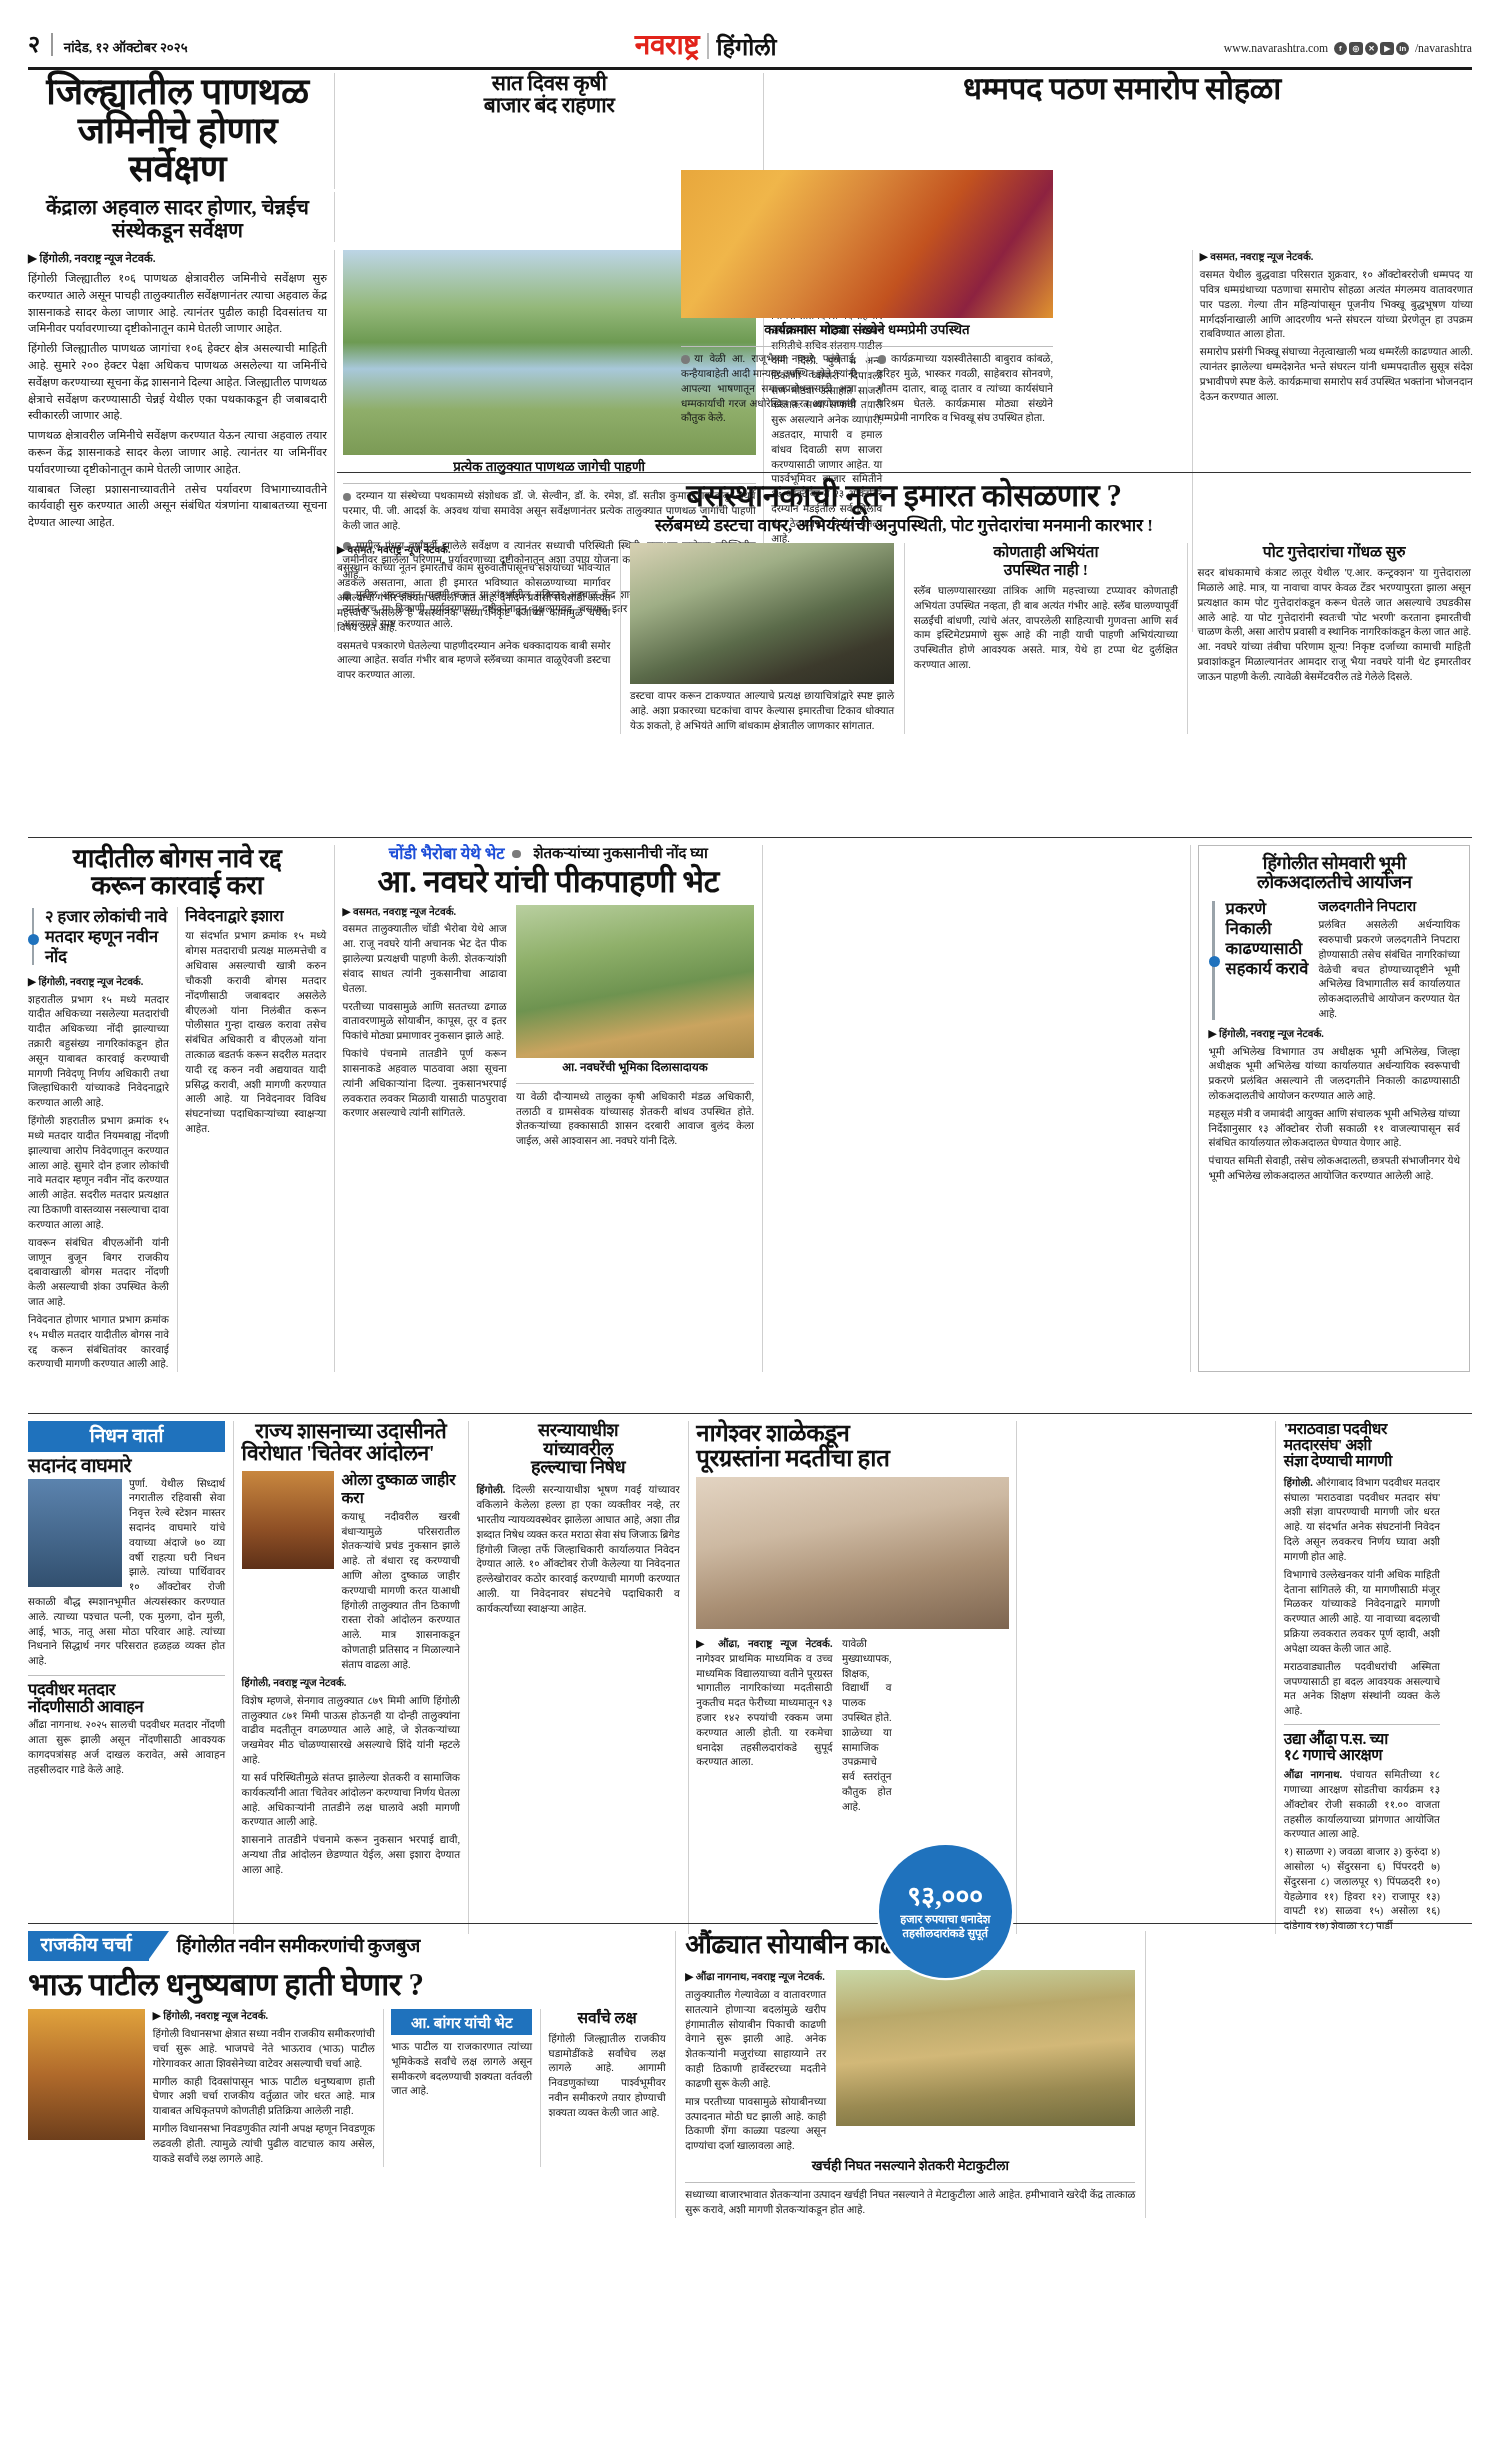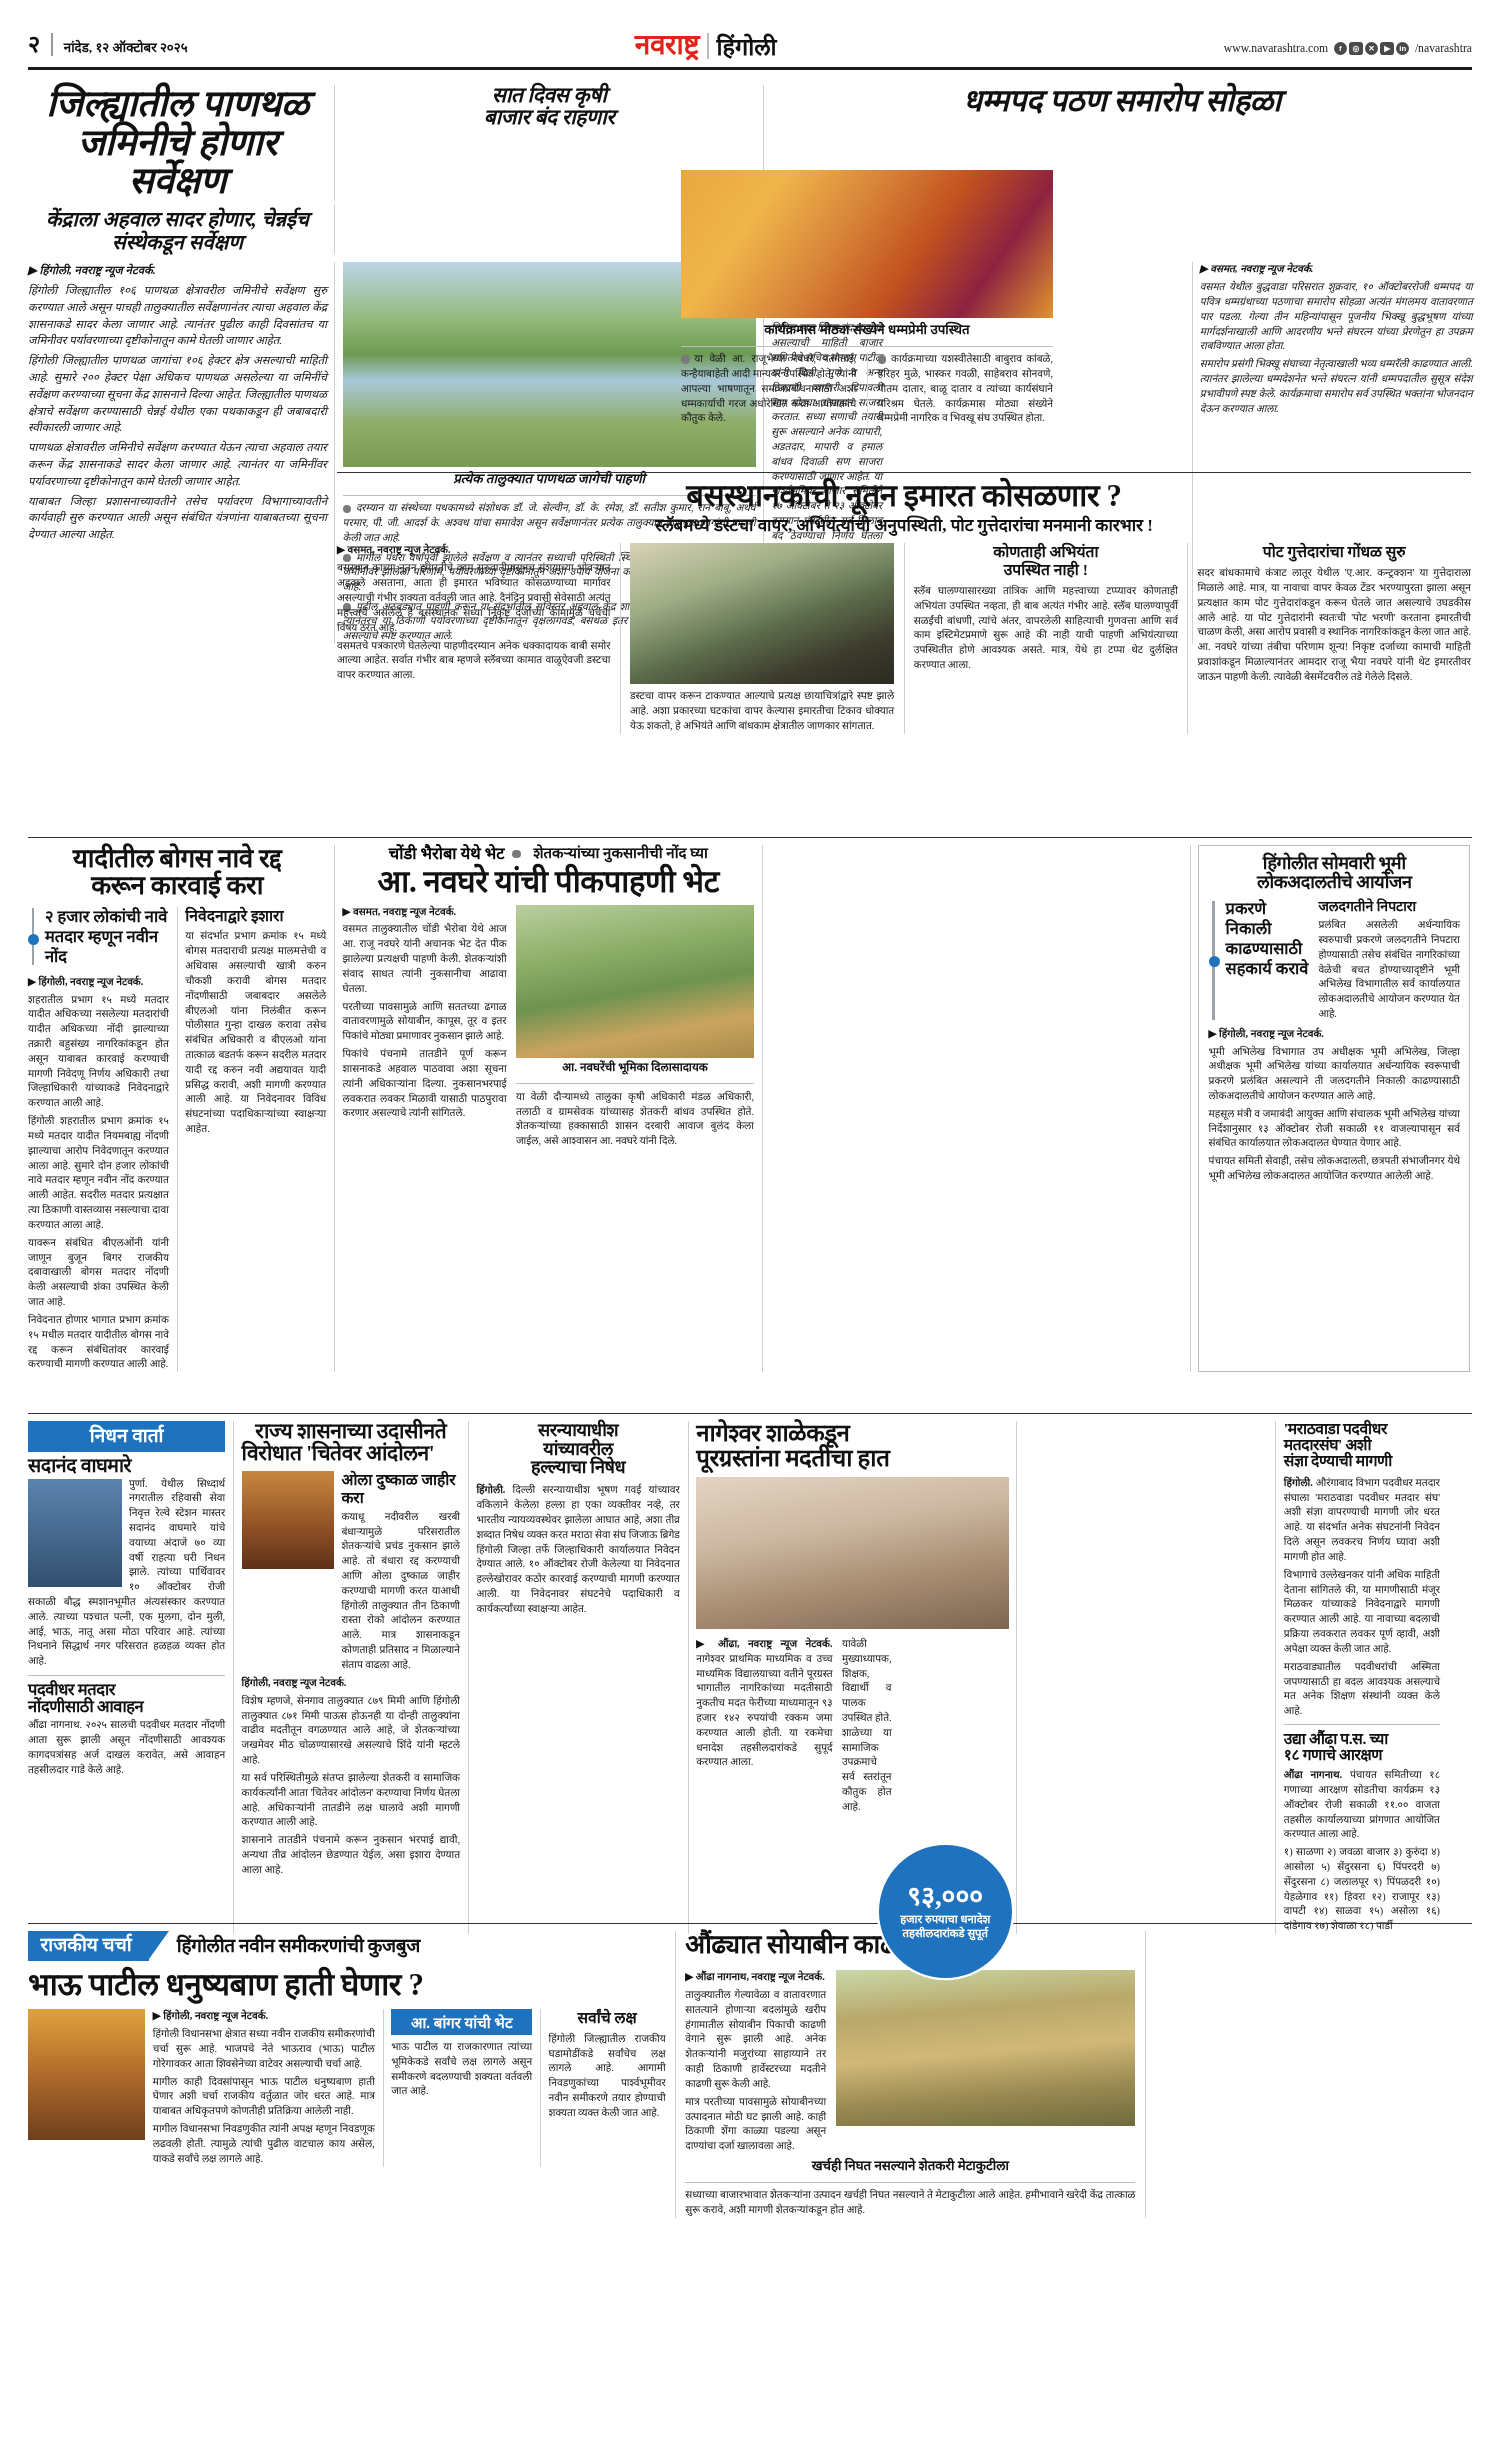--- a/index.html
+++ b/index.html
@@ -50,45 +50,44 @@
 
   .rule-double {
     margin:5.5px 28px 0 28px;
     border-top:2.3px solid #1a1a1a;
     border-bottom:0.8px solid #1a1a1a;
     height:3.9px;
   }
 
   
   .content {
-    padding:15px 28px 0 28px;
+    padding:3px 28px 0 28px;
     display:grid;
     grid-template-columns: 306px 1.6px 427px 1.6px 427px 1.6px 280px;
     column-gap:0;
-    font-style:italic;
   }
   .vline { background:#cfcfcf; width:0.8px; margin:0 auto; }
 
   
   .hl {
     font-weight:800; color:#111; line-height:1.04;
     letter-spacing:-0.4px;
   }
   .hl-xxl { font-size:37px; text-align:center; }
   .hl-xl  { font-size:31px; text-align:center;}
   .hl-lg  { font-size:26px; text-align:center;}
   .hl-md  { font-size:21px; text-align:center;}
   .hl-sm  { font-size:18px; text-align:center;}
   .sub-hl {
     font-size:17px;font-weight:700;color:#111;text-align:center;
     line-height:1.15; margin-top:3.9px;
   }
   .sub-hl.lg { font-size:20.3px; }
   .kicker {
-    font-size:16.4px;font-weight:800;color:#000000;text-align:center;
+    font-size:16.4px;font-weight:800;color:#1d4ed8;text-align:center;
     line-height:1.1;
   }
   .body-txt {
     font-size:11.4px;
     line-height:1.47;
     color:#161616;
     text-align:justify;
     font-family:"Liberation Serif",serif;
   }
   .body-txt.sm { font-size:10.3px; line-height:1.44;}

